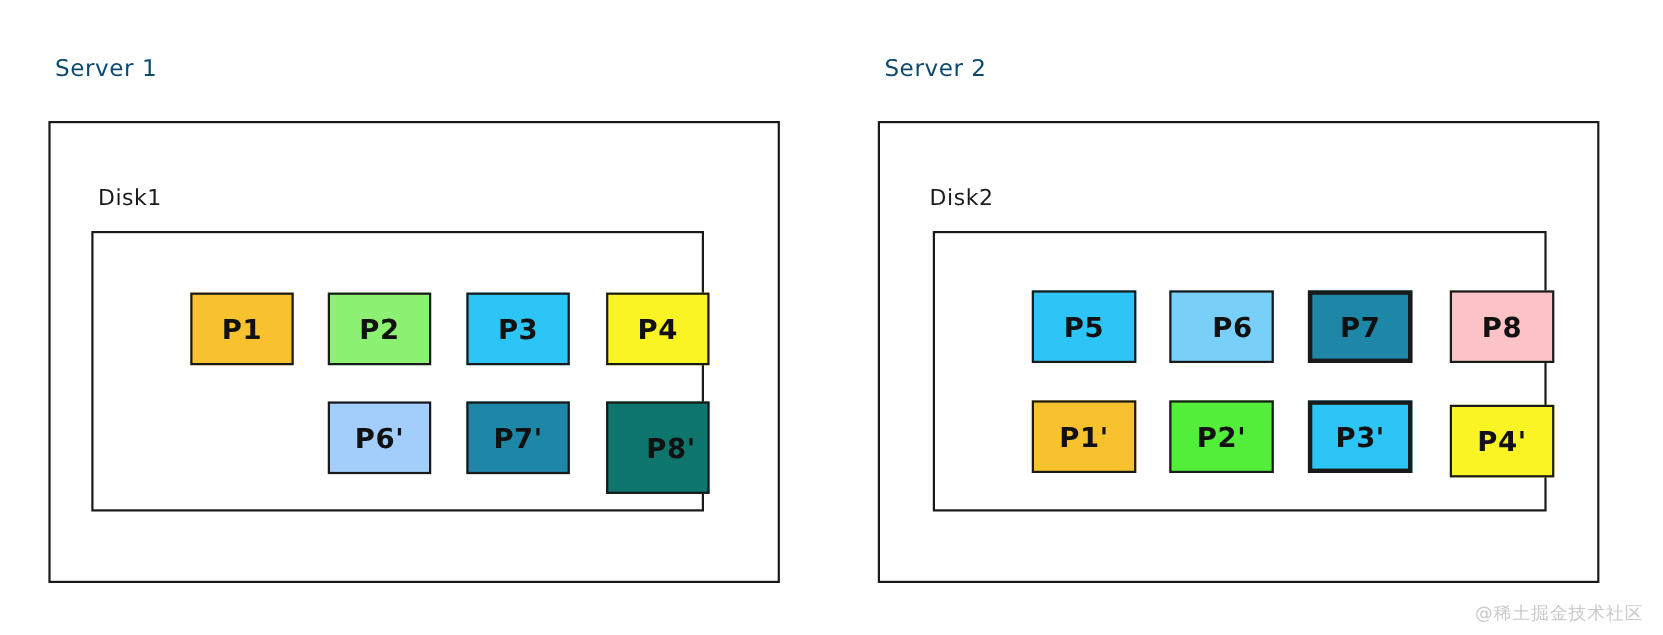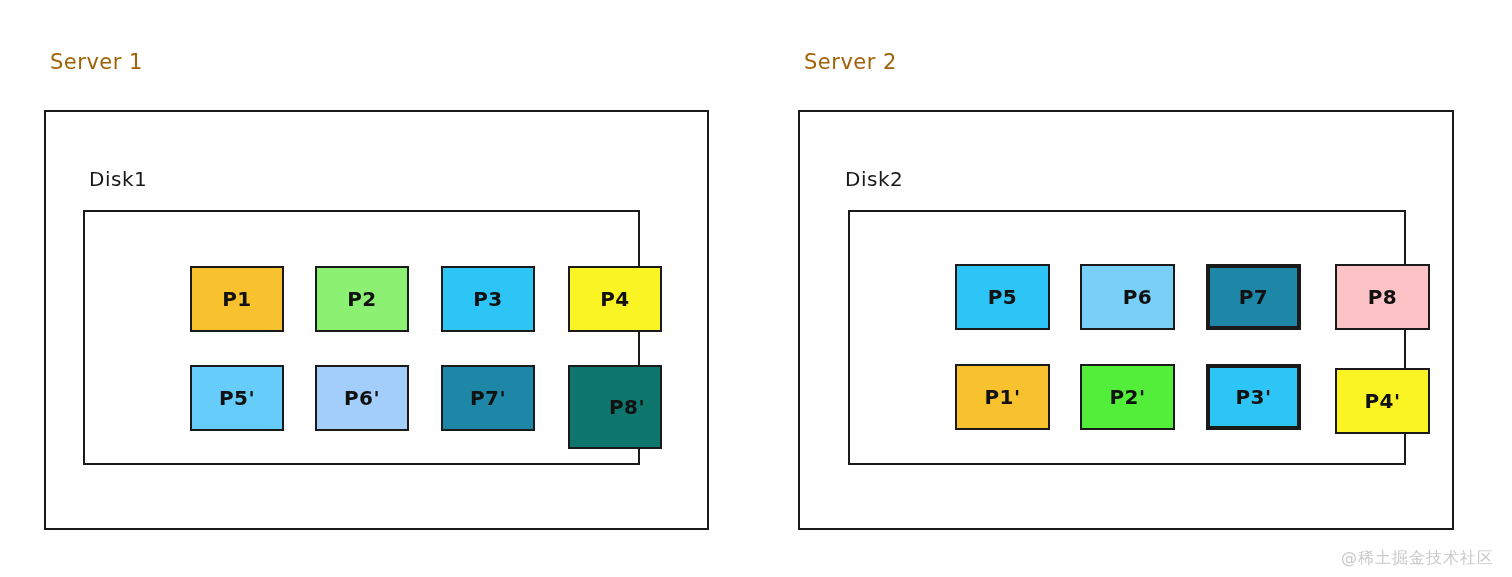--- a/index.html
+++ b/index.html
@@ -17,21 +17,21 @@
 
   
   .server-group {
     position: absolute;
   }
   #server-group-1 { left: 44px;  top: 52px; }
   #server-group-2 { left: 798px; top: 52px; }
 
   .server-title {
     font-size: 21px;
-    color: #a16207;
+    color: #0c4a6e;
     letter-spacing: 0.5px;
     line-height: 1;
     margin-left: 6px;
     margin-bottom: 0;
     white-space: nowrap;
   }
 
   .server-box {
     position: absolute;
     top: 58px;
@@ -64,25 +64,24 @@
   #server-group-2 .disk-box { left: 48px; top: 98px; width: 558px; height: 255px; }
 
   
   .block {
     position: absolute;
     border: 2px solid #1a1a1a;
     box-sizing: border-box;
     display: flex;
     align-items: center;
     justify-content: center;
-    font-size: 20px;
+    font-size: 25px;
     font-weight: bold;
     color: #111111;
     letter-spacing: 0.5px;
-    margin-left: 17px;
   }
   .block.thick { border-width: 4px; }
 
   
   #watermark {
     position: absolute;
     right: 18px;
     bottom: 8px;
     font-size: 16px;
     color: #c9c9c9;
@@ -98,21 +97,20 @@
 
   <div class="server-group" id="server-group-1">
     <div class="server-title">Server 1</div>
     <div class="server-box">
       <div class="disk-title">Disk1</div>
       <div class="disk-box" id="disk-box-1">
           <div class="block" style="left: 88px; top: 54px; width: 94px; height: 66px; background: rgb(248, 194, 46);">P1</div>
           <div class="block" style="left: 213px; top: 54px; width: 94px; height: 66px; background: rgb(140, 240, 114);">P2</div>
           <div class="block" style="left: 339px; top: 54px; width: 94px; height: 66px; background: rgb(45, 197, 245);">P3</div>
           <div class="block" style="left: 466px; top: 54px; width: 94px; height: 66px; background: rgb(251, 244, 37);">P4</div>
-          <div class="block" style="left: 88px; top: 153px; width: 94px; height: 66px; background: rgb(102, 205, 251);">P5'</div>
           <div class="block" style="left: 213px; top: 153px; width: 94px; height: 66px; background: rgb(163, 205, 250);">P6'</div>
           <div class="block" style="left: 339px; top: 153px; width: 94px; height: 66px; background: rgb(30, 135, 168);">P7'</div>
           <div class="block" style="left: 466px; top: 153px; width: 94px; height: 84px; background: #0f766e; padding-left: 24px;">P8'</div>
         </div>
     </div>
   </div>
 
   <div class="server-group" id="server-group-2">
     <div class="server-title">Server 2</div>
     <div class="server-box">

